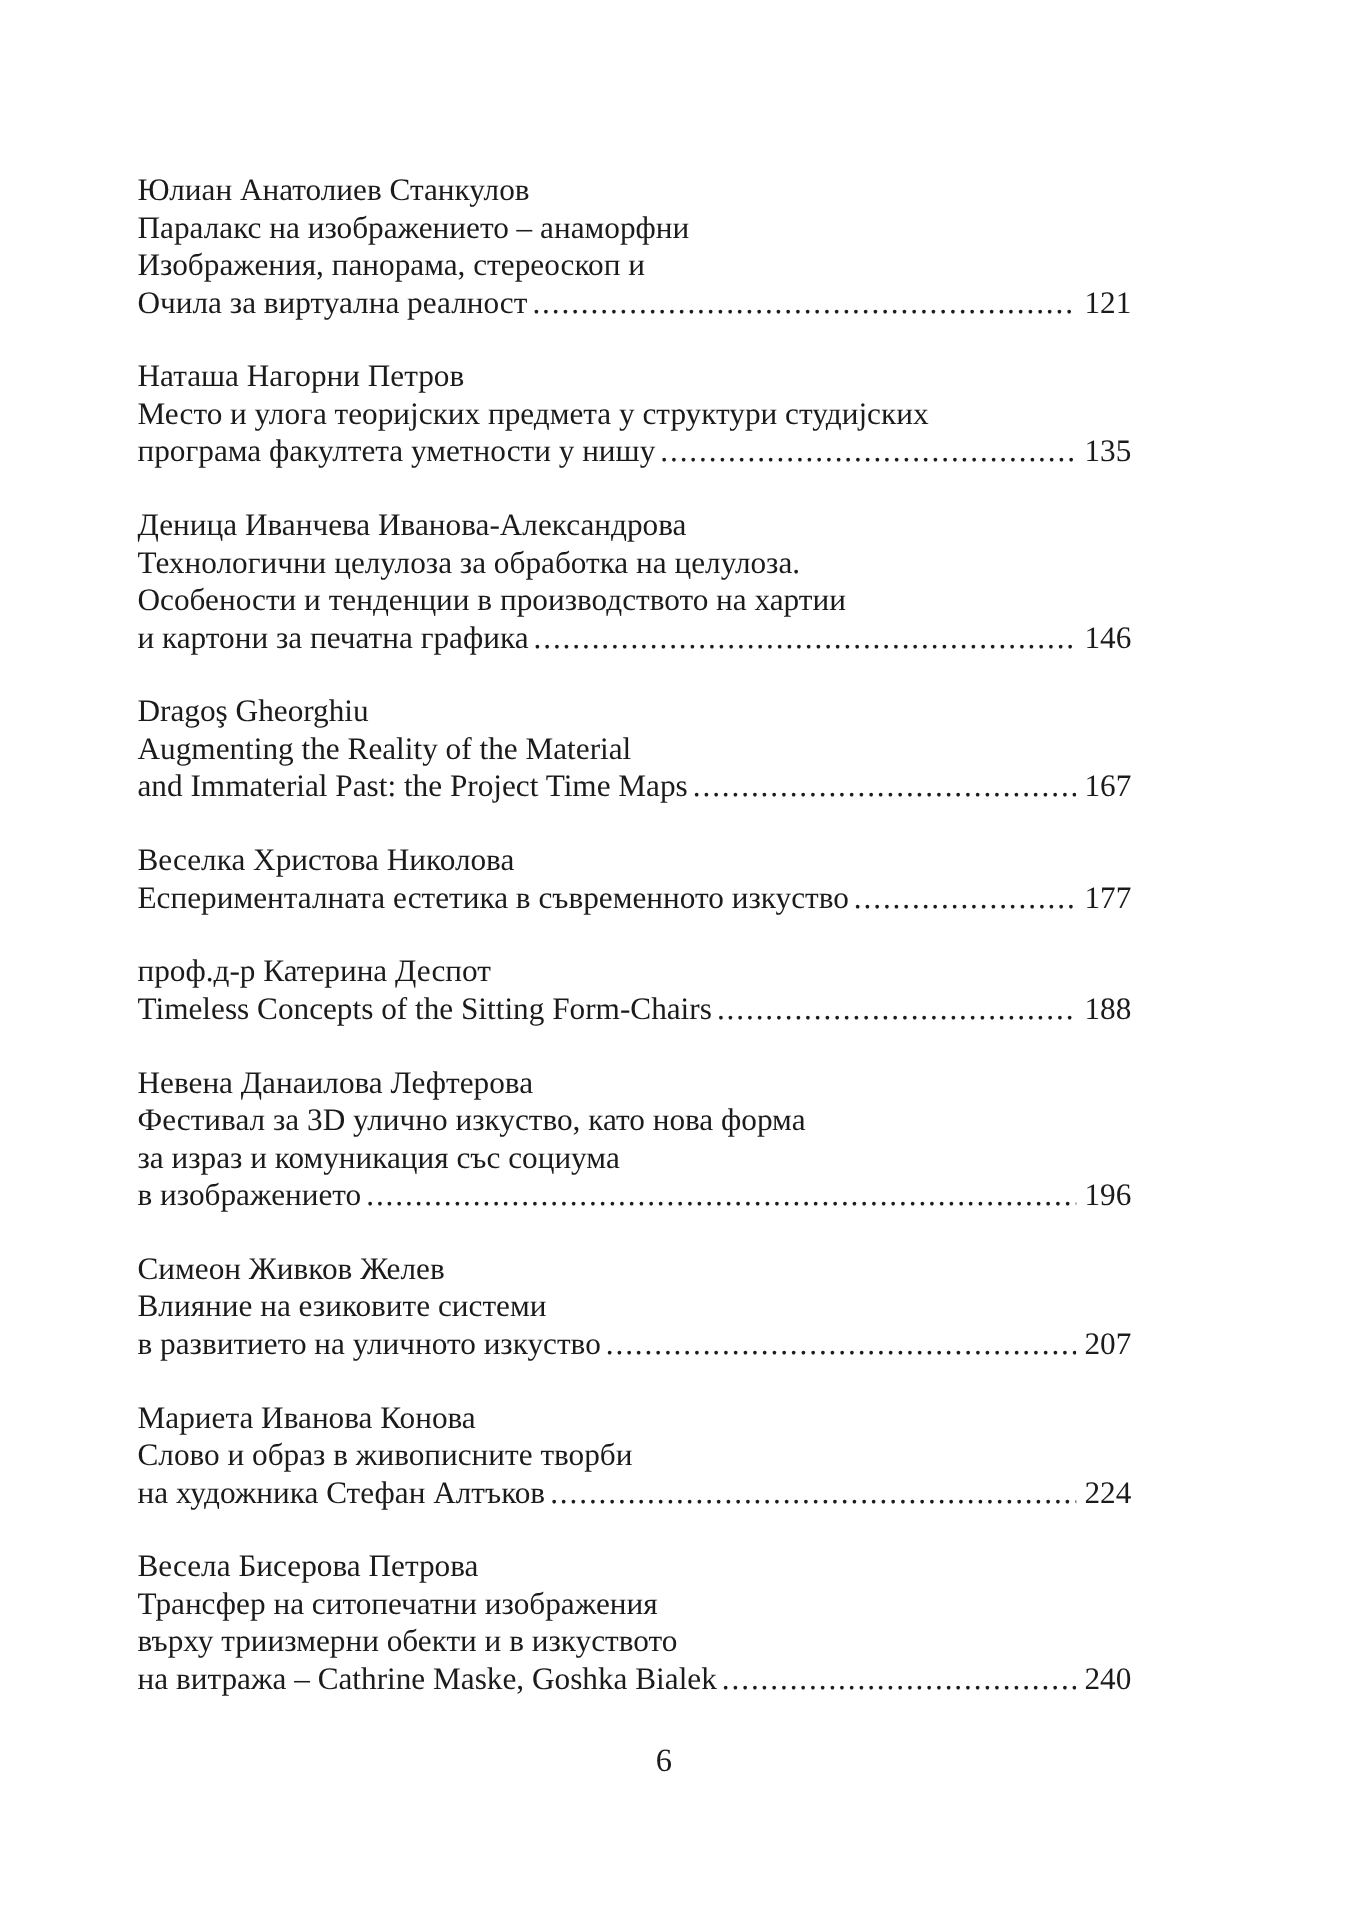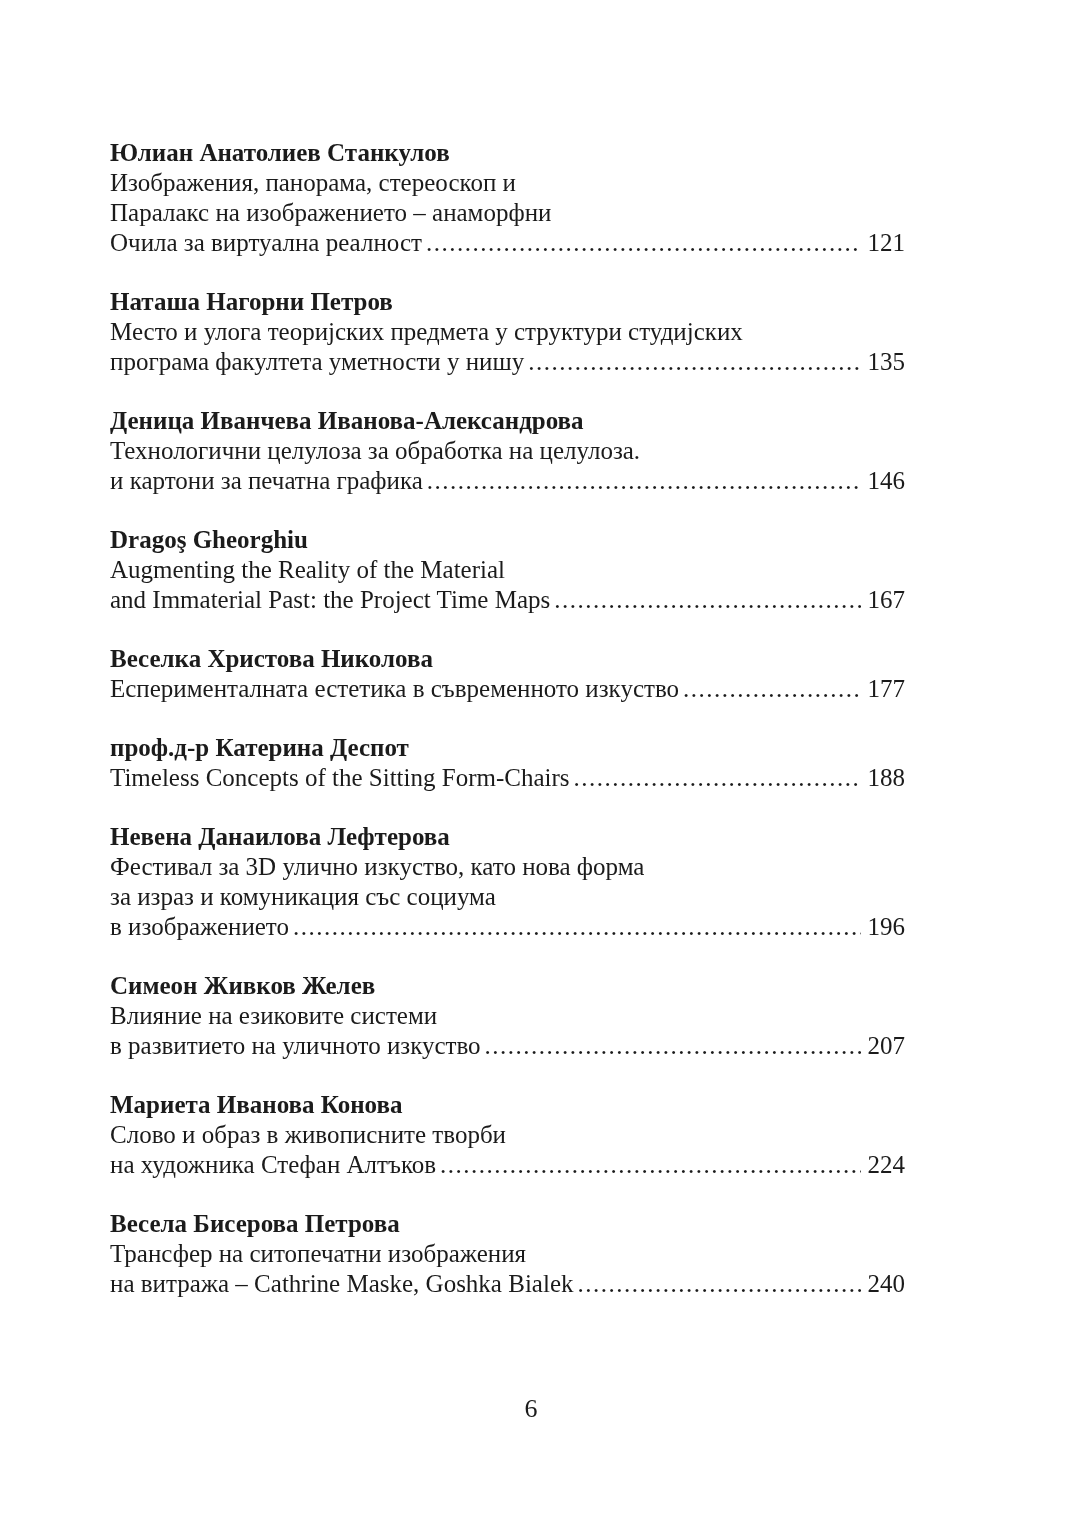--- a/index.html
+++ b/index.html
@@ -25,21 +25,21 @@
     margin-bottom: 29px;
   }
   .entry:last-child {
     margin-bottom: 0;
   }
   .entry div, .entry span {
     font-size: 25px;
     line-height: 30px;
   }
   .author {
-    font-weight: bold;
+    font-weight: normal;
   }
   .leader-line {
     display: flex;
   }
   .leader-text {
     white-space: nowrap;
   }
   .dots {
     flex: 1 1 auto;
     overflow: hidden;
@@ -61,40 +61,41 @@
     line-height: 30px;
   }
 </style>
 </head>
 <body>
 
 <div class="page">
   <main class="toc" id="toc-entries">
       <div class="entry">
         <div class="author">Юлиан Анатолиев Станкулов</div>
+        <div class="title-line">Паралакс на изображението – анаморфни</div>
         <div class="title-line">Изображения, панорама, стереоскоп и</div>
-        <div class="title-line">Паралакс на изображението – анаморфни</div>
         <div class="leader-line">
           <span class="leader-text">Очила за виртуална реалност</span>
           <span class="dots">................................................................................................................................................................</span>
           <span class="pagenum">121</span>
         </div>
       </div>
       <div class="entry">
         <div class="author">Наташа Нагорни Петров</div>
         <div class="title-line">Место и улога теоријских предмета у структури студијских</div>
         <div class="leader-line">
           <span class="leader-text">програма факултета уметности у нишу</span>
           <span class="dots">................................................................................................................................................................</span>
           <span class="pagenum">135</span>
         </div>
       </div>
       <div class="entry">
         <div class="author">Деница Иванчева Иванова-Александрова</div>
         <div class="title-line">Технологични целулоза за обработка на целулоза.</div>
+        <div class="title-line">Особености и тенденции в производството на хартии</div>
         <div class="leader-line">
           <span class="leader-text">и картони за печатна графика</span>
           <span class="dots">................................................................................................................................................................</span>
           <span class="pagenum">146</span>
         </div>
       </div>
       <div class="entry">
         <div class="author">Dragoş Gheorghiu</div>
         <div class="title-line">Augmenting the Reality of the Material</div>
         <div class="leader-line">
@@ -143,20 +144,21 @@
         <div class="title-line">Слово и образ в живописните творби</div>
         <div class="leader-line">
           <span class="leader-text">на художника Стефан Алтъков</span>
           <span class="dots">................................................................................................................................................................</span>
           <span class="pagenum">224</span>
         </div>
       </div>
       <div class="entry">
         <div class="author">Весела Бисерова Петрова</div>
         <div class="title-line">Трансфер на ситопечатни изображения</div>
+        <div class="title-line">върху триизмерни обекти и в изкуството</div>
         <div class="leader-line">
           <span class="leader-text">на витража – Cathrine Maske, Goshka Bialek</span>
           <span class="dots">................................................................................................................................................................</span>
           <span class="pagenum">240</span>
         </div>
       </div>
     </main>
 </div>
 
 <div class="folio">6</div>

